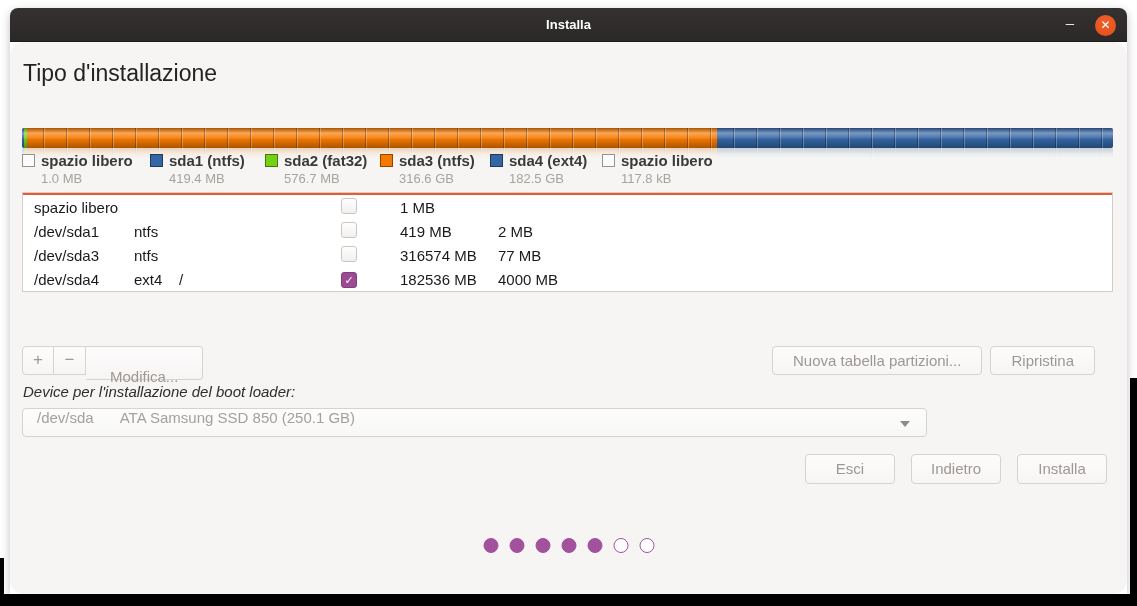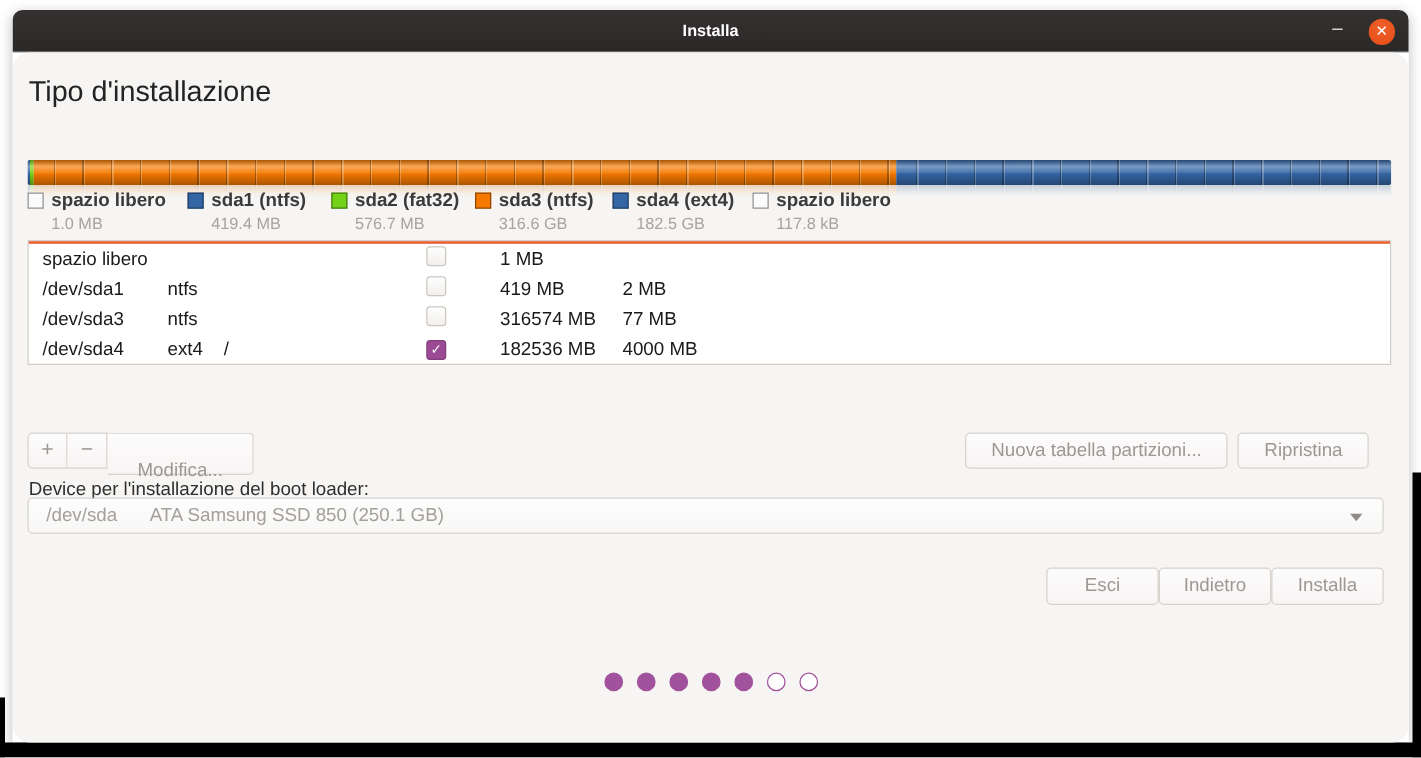--- a/index.html
+++ b/index.html
@@ -69,31 +69,31 @@
          text-align:center; white-space:nowrap; }
   .toolbar { position:absolute; left:12px; top:304px; display:flex; }
   .btn-add, .btn-remove { width:32px; font-size:17px; line-height:26px; }
   .btn-add { border-radius:4px 0 0 4px; }
   .btn-remove { border-radius:0; border-left:none; }
   .btn-edit { border-radius:0 4px 4px 0; border-left:none; padding:16px 24px; }
   .toolbar-right { position:absolute; right:32px; top:304px; display:flex; gap:8px;padding-left:48px; }
   .btn-newtable { padding:0 20px; }
   .btn-revert { padding:0 20px; }
 
-  .boot-label { position:absolute; left:13px; top:341px; font-size:15px; color:#2e2e2e; }
-  .combo { position:absolute; left:12px; top:356px; width:1085px; height:29px;
+  .boot-label { position:absolute; left:13px; top:341px; font-size:15px; color:#2e2e2e;font-style:italic; }
+  .combo { position:absolute; left:12px; top:366px; width:905px; height:29px;
            background:linear-gradient(#fdfdfd,#f8f7f6); border:1px solid #d7d2cd; border-radius:4px;
-           display:flex; align-items:center; }
+           display:flex; }
   .combo-device { margin-left:14px; font-size:15px; color:#a5a09b; }
   .combo-desc { margin-left:26px; font-size:15px; color:#a5a09b; }
   .combo-arrow { position:absolute; right:16px; top:12px; width:0; height:0;
                  border-left:5px solid transparent; border-right:5px solid transparent;
                  border-top:6px solid #8f8b86; }
 
-  .actions { position:absolute; right:20px; top:412px; display:flex; gap:0; }
+  .actions { position:absolute; right:20px; top:412px; display:flex; gap:16px; }
   .actions .btn { width:90px; height:30px; line-height:28px; }
 
   .dots { position:absolute; left:50%; top:496px; transform:translateX(-50%); display:flex; gap:11px; }
   .dot { width:15px; height:15px; border-radius:50%; border:1px solid #a2529c; background:#fff; }
   .dot.filled { background:#a2529c; }
 </style>
 </head>
 <body>
 
 <div class="edge edge-bottom"></div>

